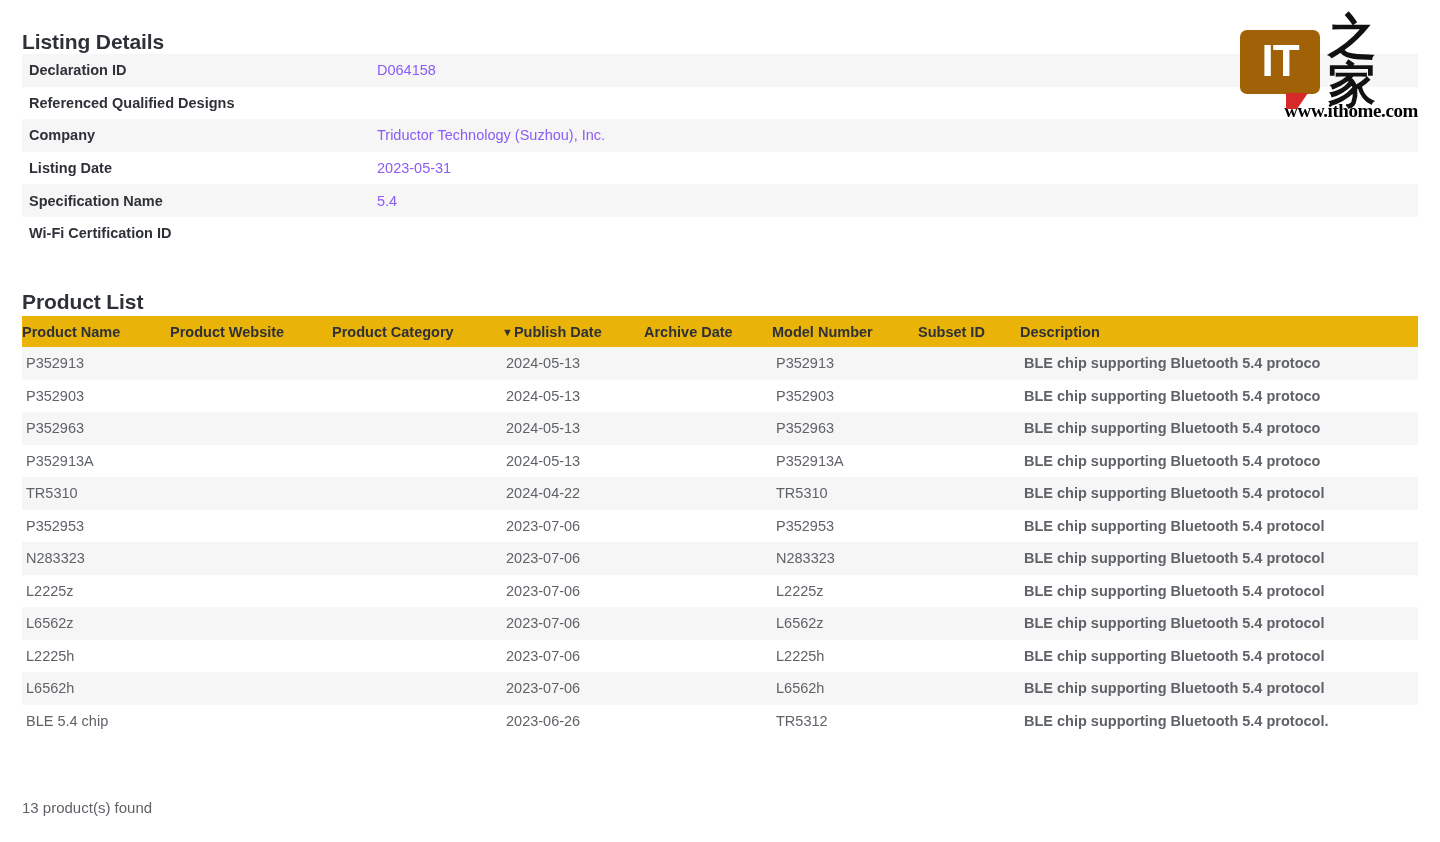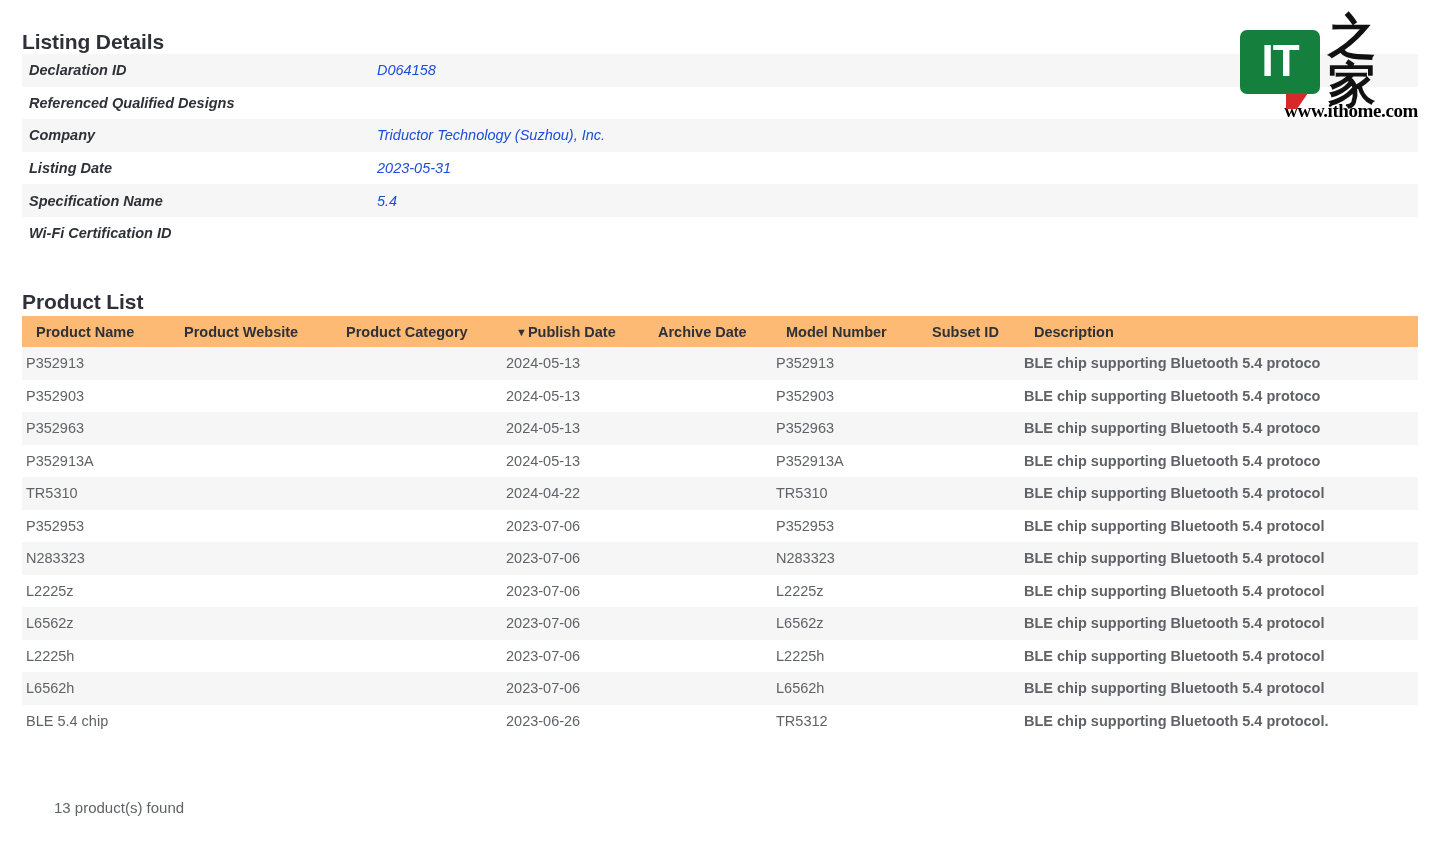--- a/index.html
+++ b/index.html
@@ -44,57 +44,57 @@
 
   
   #listing-details {
     position: absolute;
     left: 22px;
     top: 54px;
     width: 1396px;
     border-collapse: collapse;
     table-layout: fixed;
   }
-  #listing-details tr { height: 32.6px; font-style: italic; }
+  #listing-details tr { height: 32.6px; }
   #listing-details tr:nth-child(odd) { background: #f6f6f6; }
   #listing-details tr:nth-child(even) { background: #ffffff; }
   #listing-details td {
     padding: 0 0 0 7px;
     vertical-align: middle;
     font-size: 14.5px;
     height: 32.6px;
   }
   #listing-details td.lbl {
     width: 352px;
     font-weight: bold;
     color: #2e3137;
   }
   #listing-details td.val {
-    color: #1d4ed8;
+    color: #8b5cf6;
     font-weight: normal;
     padding-left: 3px;
   }
 
   
   #product-table {
     position: absolute;
     left: 22px;
     top: 316px;
     width: 1396px;
     border-collapse: collapse;
     table-layout: fixed;
   }
   #product-table thead th {
-    background: #fdba74;
+    background: #eab308;
     color: #2e3137;
     font-size: 14.5px;
     font-weight: bold;
     text-align: left;
     height: 31px;
-    padding: 0 0 0 14px;
+    padding: 0 0 0 0;
     vertical-align: middle;
     white-space: nowrap;
   }
   #product-table tbody td {
     font-size: 14.5px;
     color: #5f6368;
     height: 32.5px;
     padding: 0 0 0 4px;
     vertical-align: middle;
     white-space: nowrap;
@@ -121,42 +121,41 @@
     color: #2e3137;
   }
 
   
   #product-count {
     position: absolute;
     left: 22px;
     top: 799px;
     font-size: 15px;
     color: #5f6368;
-    margin-left: 32px;
   }
 
   
   #logo {
     position: absolute;
     right: 22px;
     top: 26px;
     width: 178px;
     height: 100px;
   }
   #logo .logo-row {
     display: flex;
     align-items: center;
     height: 72px;
     justify-content: flex-start;
   }
   .logo-bubble {
     position: relative;
     width: 82px;
     height: 64px;
-    background: #15803d;
+    background: #a16207;
     border-radius: 7px;
     display: flex;
     align-items: center;
     justify-content: center;
   }
   .logo-bubble::after {
     content: "";
     position: absolute;
     bottom: -15px;
     left: 46px;

